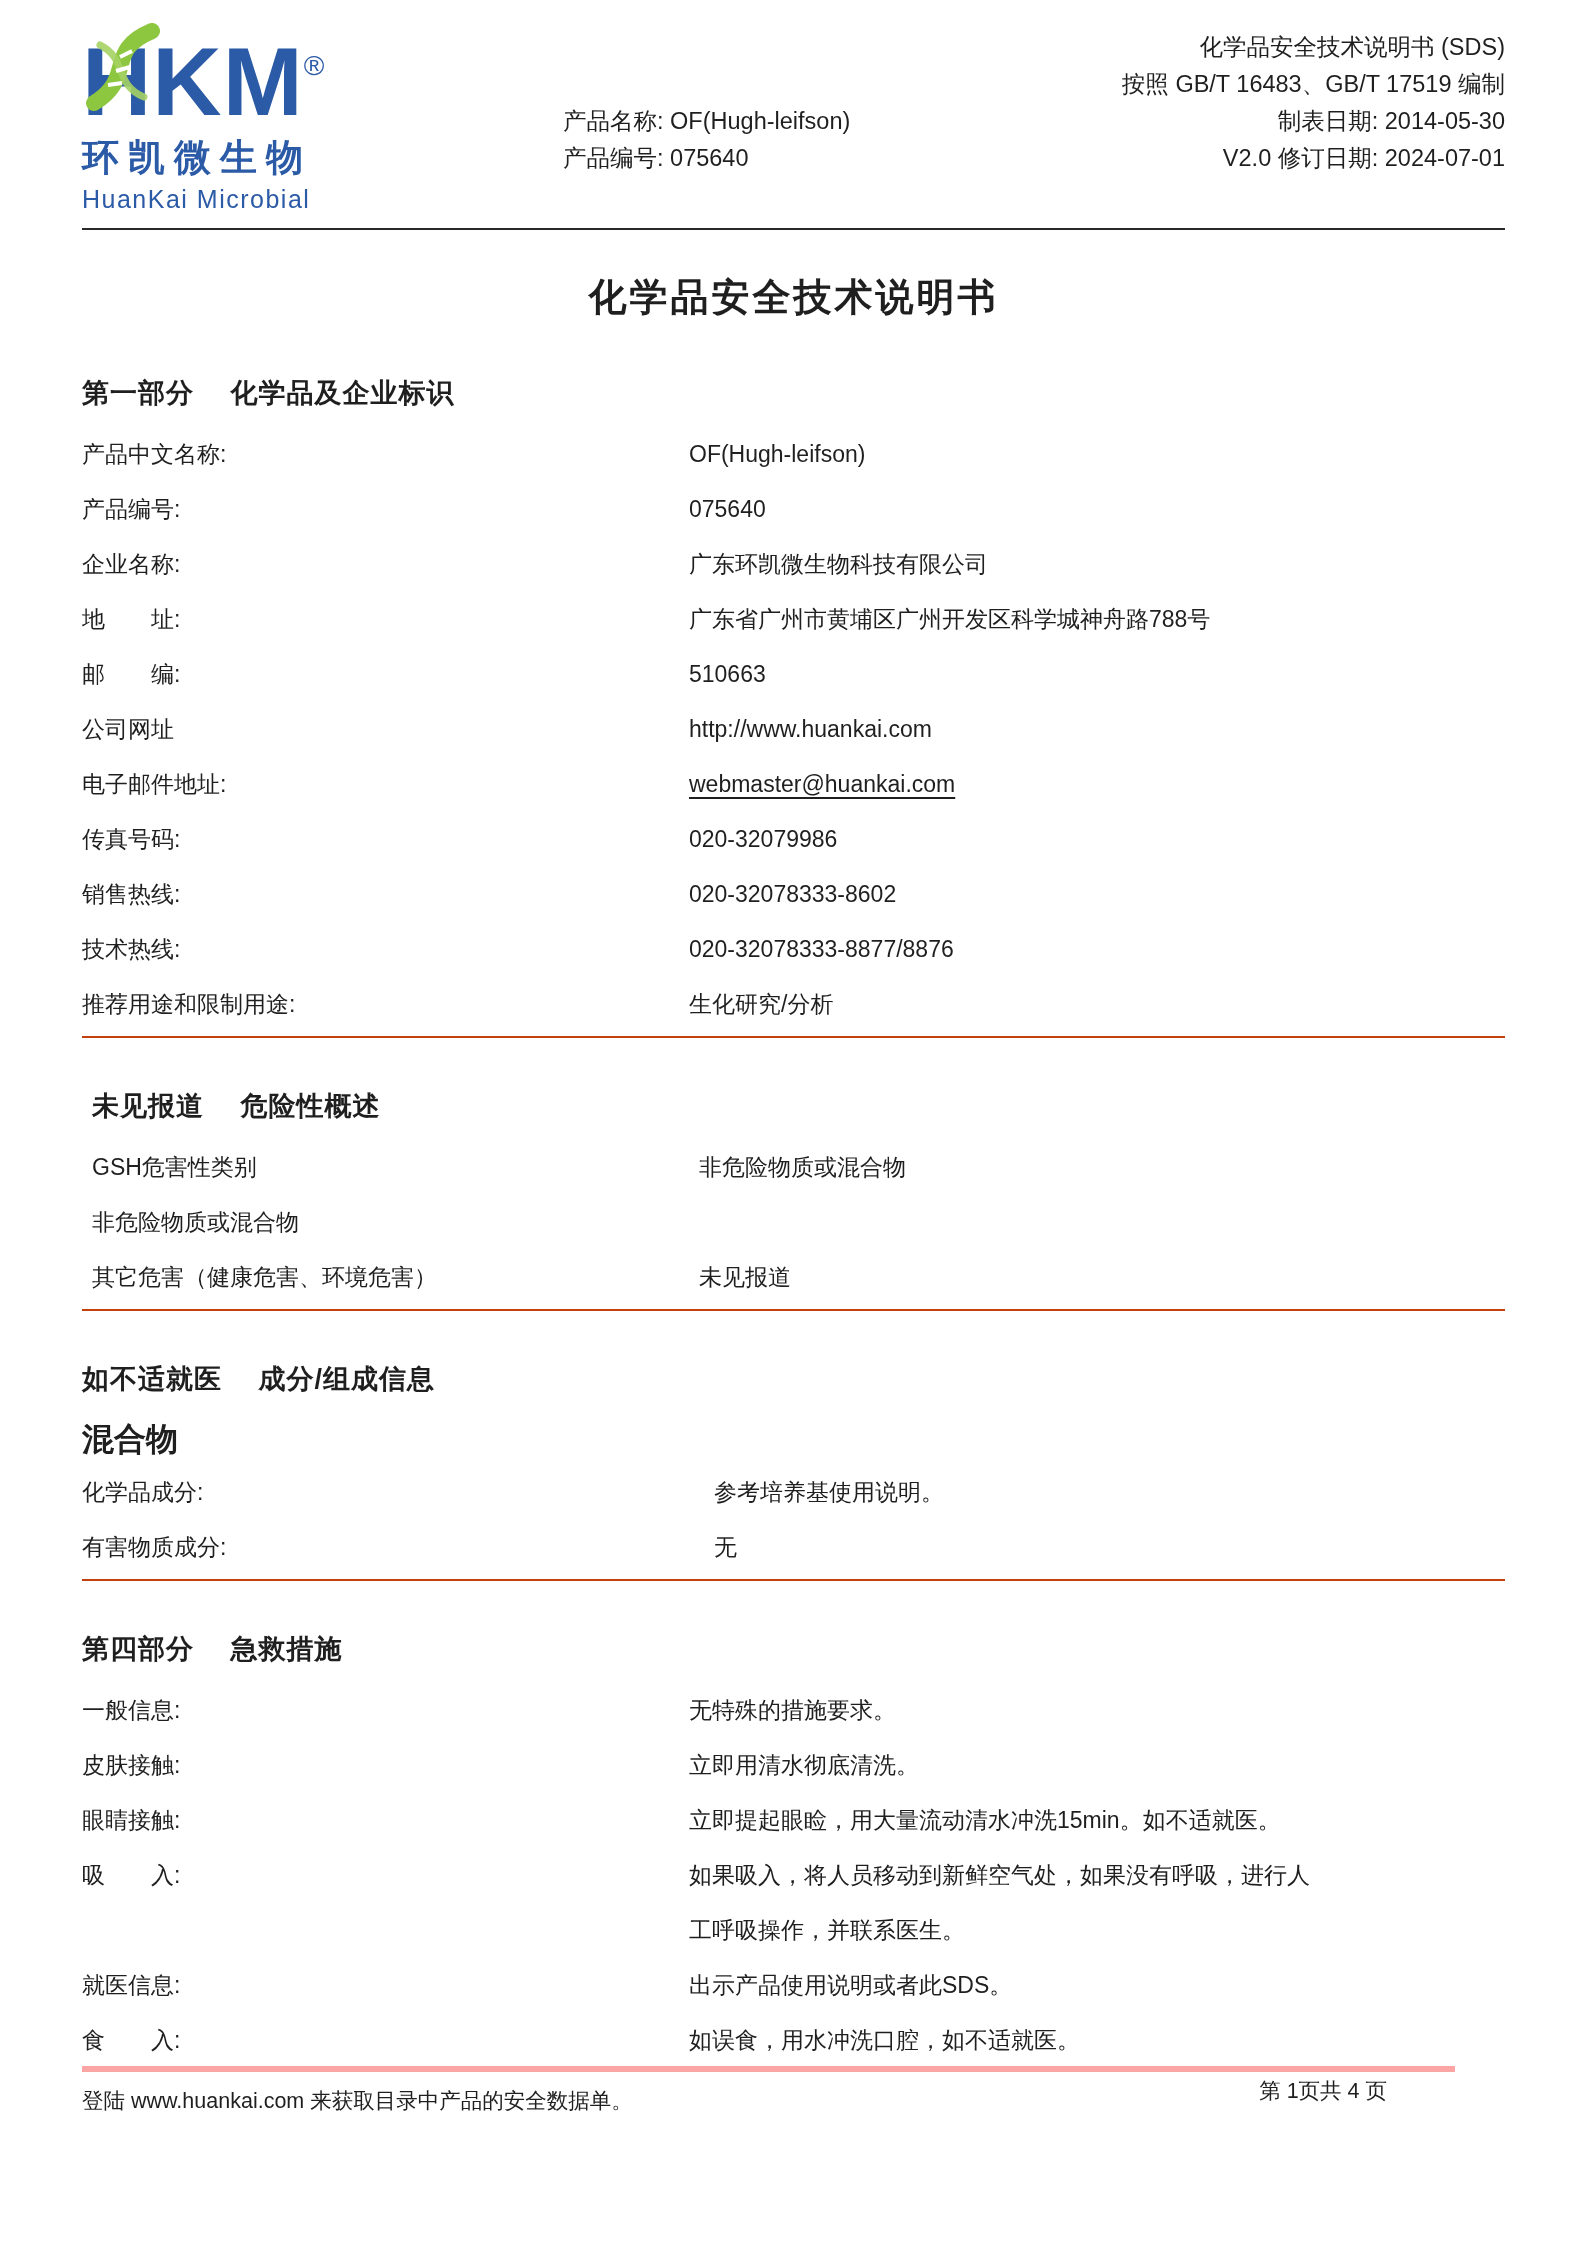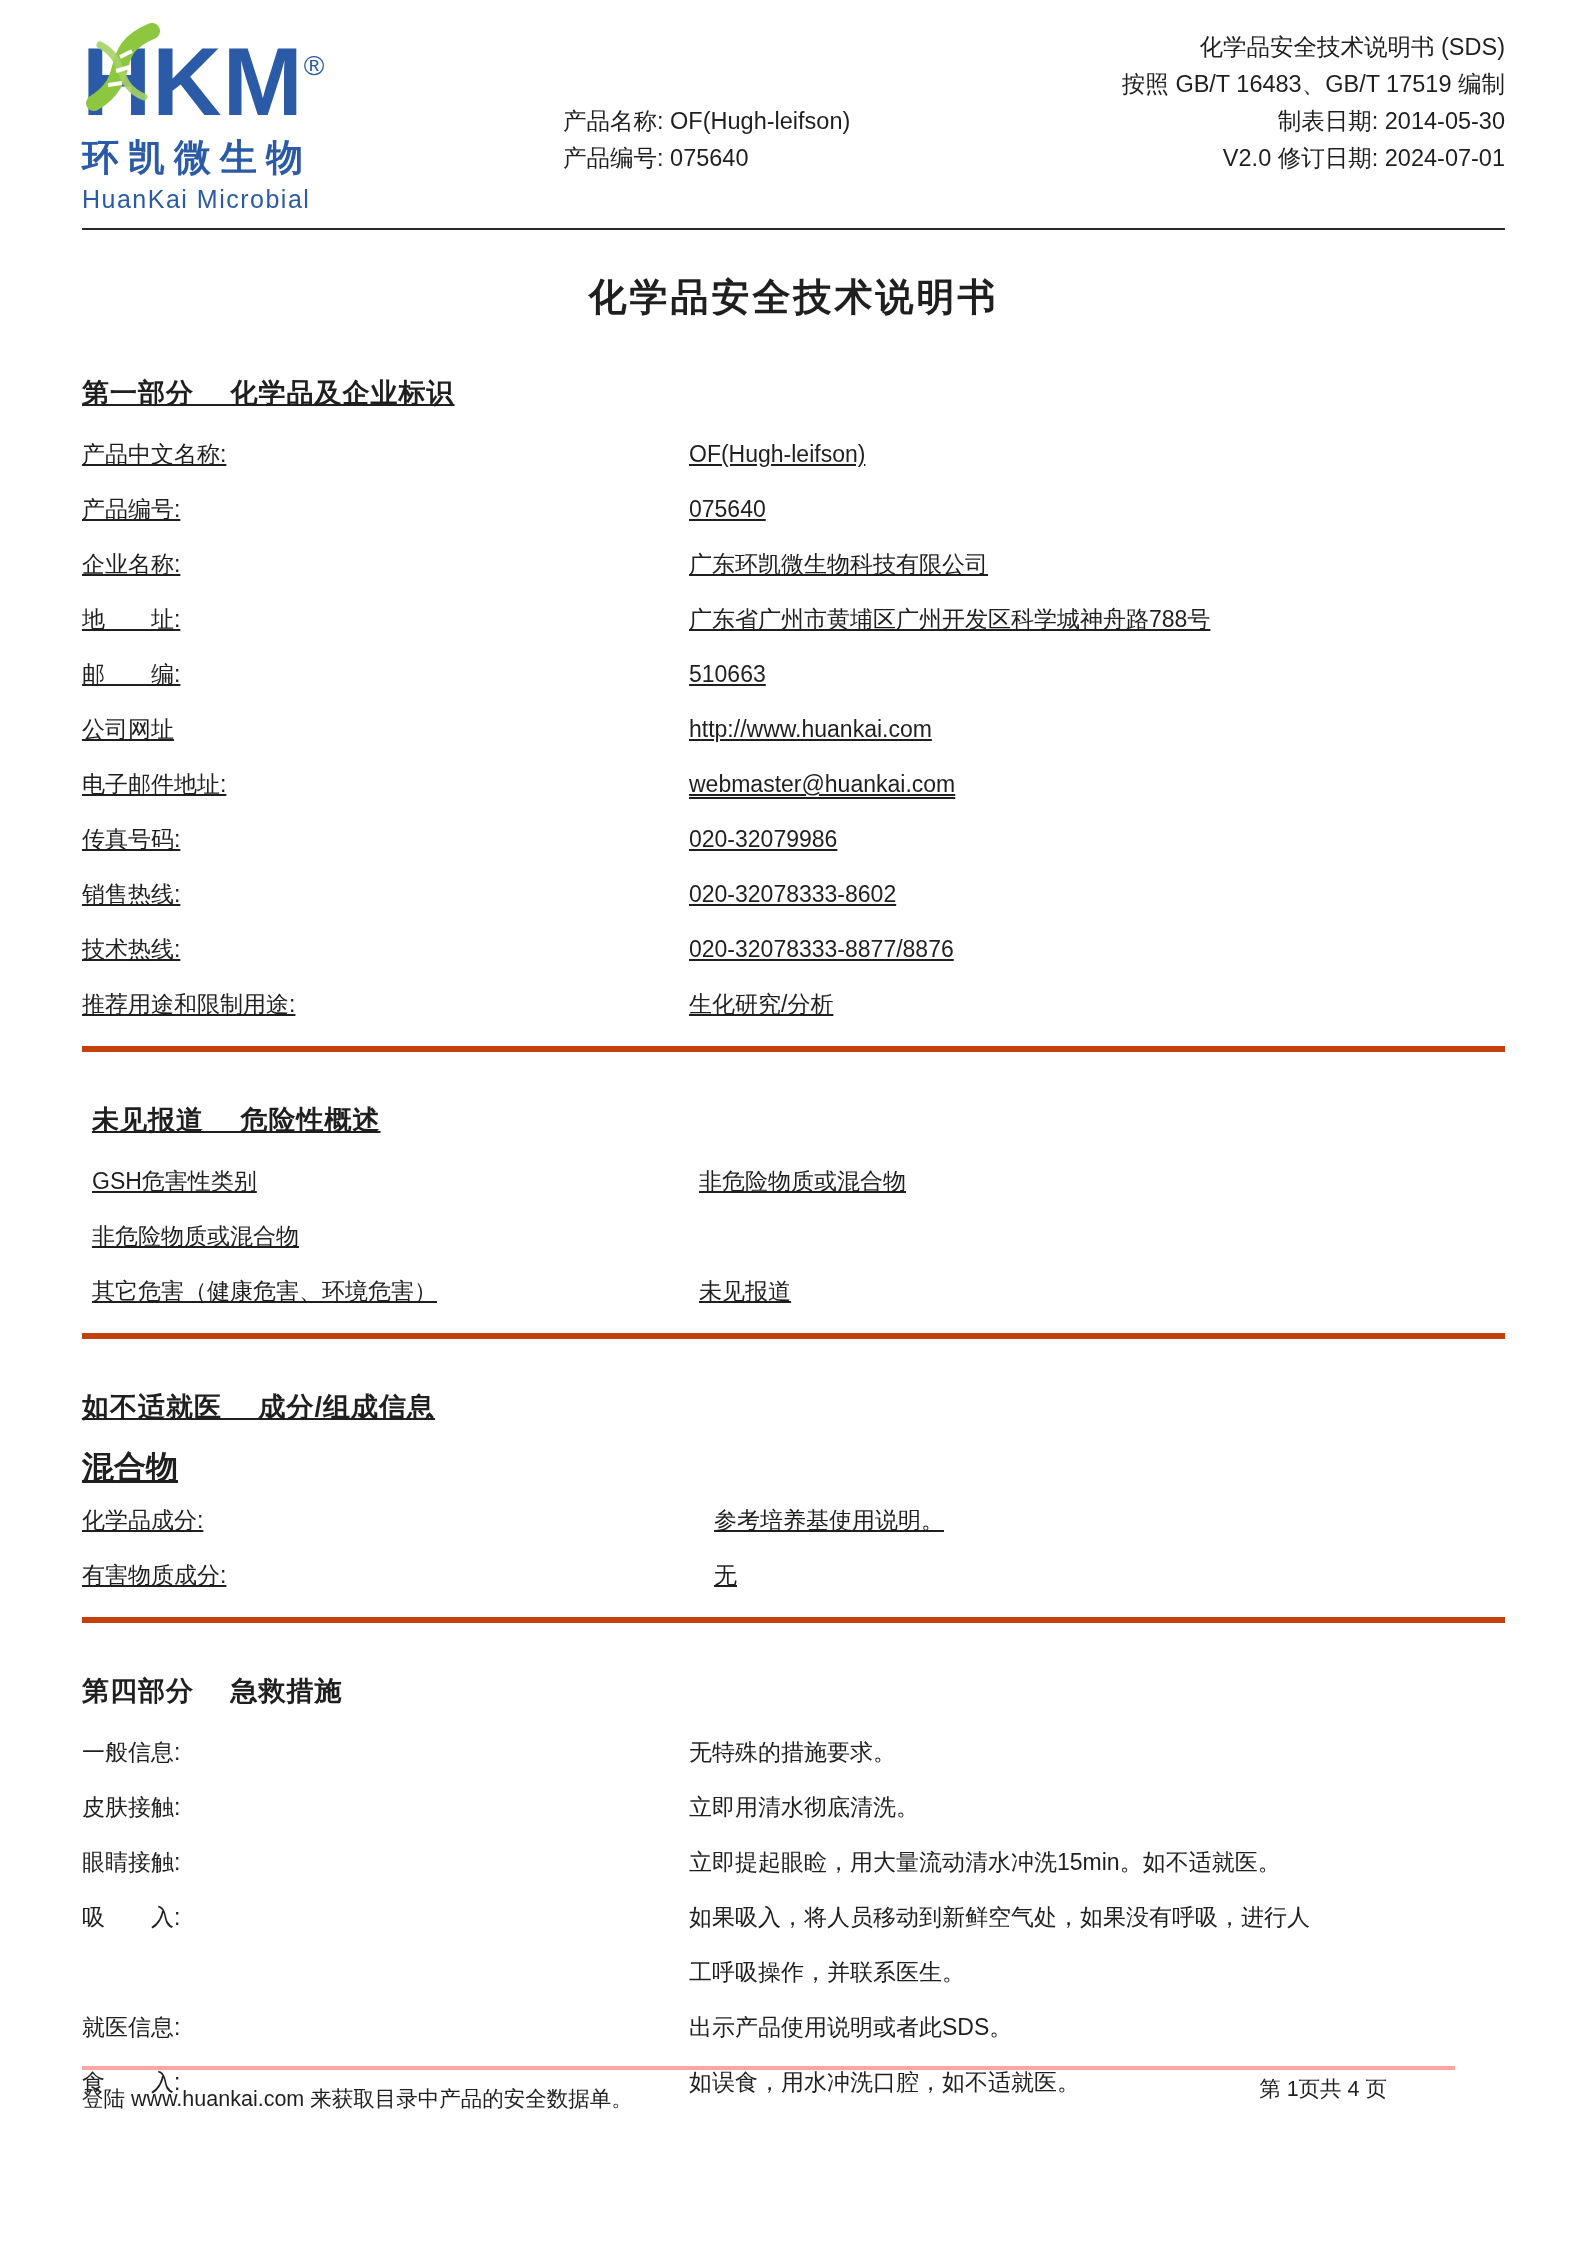--- a/index.html
+++ b/index.html
@@ -39,36 +39,36 @@
 
   
   .doc-title {
     margin:42px 0 52px 0;
     text-align:center;
     font-size:38px; font-weight:700; letter-spacing:3px;
   }
 
   
   .section { margin-top:50px; }
-  .section.ruled { border-bottom:6px solid #c2410c; padding-bottom:14px;text-decoration:underline; }
+  .section.ruled { border-bottom:2px solid #c2410c; padding-bottom:4px; }
   .section h2 { margin:0 0 16px 0; font-size:27px; font-weight:700; letter-spacing:1px; }
   .section.indented h2, .section.indented .row { padding-left:10px; }
   .subsection-title { font-size:32px; font-weight:700; line-height:52px; }
 
   .row { display:flex; font-size:23px; }
   .row .label { width:607px; flex:none; line-height:55px; box-sizing:border-box; }
   .row .value { line-height:55px; white-space:pre-line; }
   .section-s3 .row .label { width:632px; }
   .u-link { text-decoration:underline; text-underline-offset:5px; }
 
   
   .footer {
     position:absolute; left:82px; top:2066px;
     width:1373px;
-    border-top:4px solid #fca5a5;
+    border-top:6px solid #fca5a5;
   }
   .footer-inner { display:flex; justify-content:space-between; align-items:flex-start; }
   .footer-note { font-size:21.5px; margin-top:14px; }
   .footer-page { font-size:21.5px; margin-top:4px; margin-right:68px; }
 </style>
 </head>
 <body>
 
 <div class="page">
 

